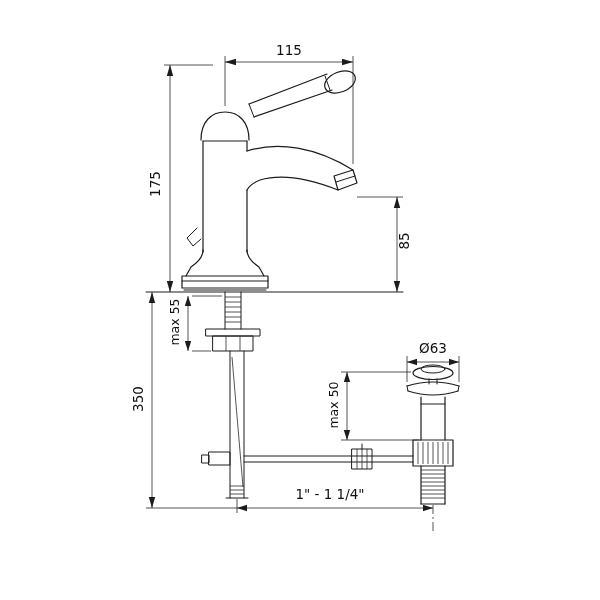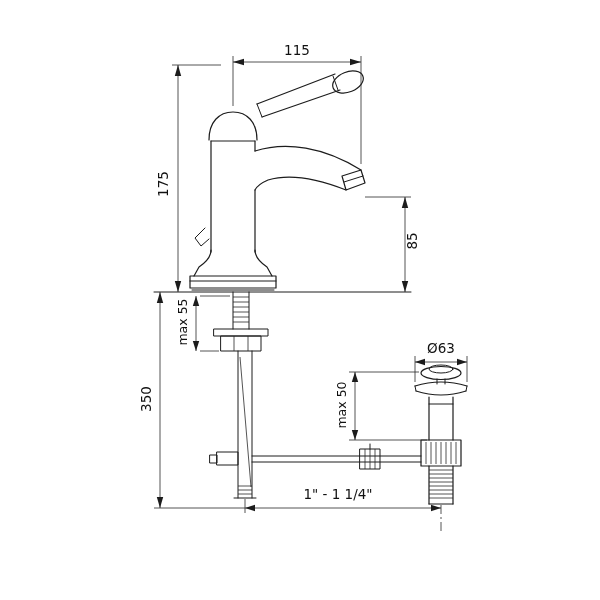--- a/index.html
+++ b/index.html
@@ -1,21 +1,21 @@
 <!DOCTYPE html>
 <html><head>
 <meta charset="utf-8">
 <style>
   html,body{margin:0;padding:0;}
   body{
     width:600px;height:600px;background:#ffffff;
     font-family:"DejaVu Sans", sans-serif;
     position:relative;overflow:hidden;
   }
-  .stage{position:absolute;left:8px;top:0;width:492px;height:600px;}
+  .stage{position:absolute;left:0;top:0;width:492px;height:600px;}
   svg{display:block;}
   .ln{fill:none;stroke:#1c1c1c;stroke-width:1.2;stroke-linecap:round;stroke-linejoin:round;}
   .ln2{fill:none;stroke:#1c1c1c;stroke-width:1;stroke-linecap:round;stroke-linejoin:round;}
   .thin{fill:none;stroke:#2a2a2a;stroke-width:0.8;stroke-linecap:butt;}
   .cline{fill:none;stroke:#2a2a2a;stroke-width:0.8;stroke-dasharray:9 3 2 3;}
   .arrow{fill:#1c1c1c;stroke:none;}
   .dimtxt{font-family:"DejaVu Sans", sans-serif;font-size:13.5px;fill:#111;}
   .dimtxt-sm{font-family:"DejaVu Sans", sans-serif;font-size:12.5px;fill:#111;}
   .watermark{
     position:absolute;left:50%;top:489px;transform:translateX(-50%);

